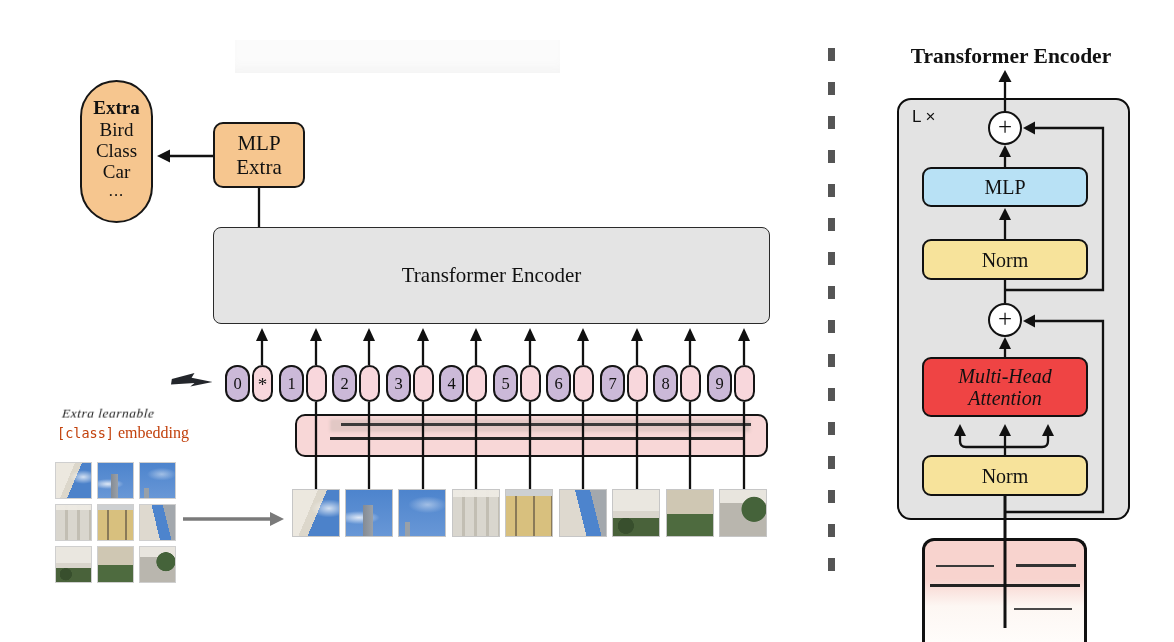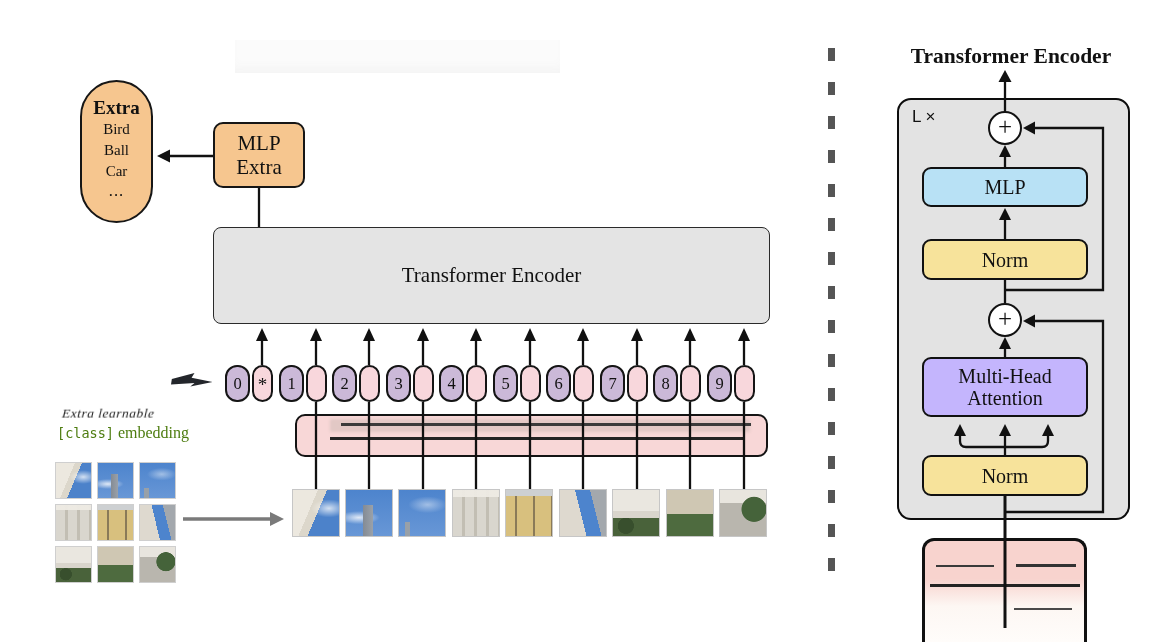--- a/index.html
+++ b/index.html
@@ -6,21 +6,21 @@
   .stage{position:relative;width:1174px;height:642px;background:#ffffff;overflow:hidden;
          font-family:"Liberation Serif",serif;color:#111;}
   .abs{position:absolute;}
 
   
   .erased-title{left:235px;top:40px;width:325px;height:33px;background:#fbfbfb;
     box-shadow:inset 0 -10px 12px -6px #f3f3f3;}
   .class-oval{left:80px;top:80px;width:73px;height:143px;background:#f6c68f;
     border:2.5px solid #161616;border-radius:38px;text-align:center;padding-top:15px;box-sizing:border-box;}
   .class-title{font-weight:bold;font-size:19px;line-height:22px;}
-  .class-item{font-size:15px;line-height:21px;}
+  .class-item{font-size:19px;line-height:21px;}
   .class-dots{font-size:16.5px;line-height:18px;letter-spacing:1px;}
   .mlp-head{left:213px;top:122px;width:92px;height:66px;background:#f6c68f;border:2.5px solid #161616;
     border-radius:10px;display:flex;flex-direction:column;align-items:center;justify-content:center;
     font-size:21px;line-height:24px;box-sizing:border-box;}
   .encoder{left:213px;top:227px;width:557px;height:97px;background:#e4e4e4;border:1.5px solid #2a2a2a;
     border-radius:8px;display:flex;align-items:center;justify-content:center;font-size:21px;box-sizing:border-box;}
 
   
   .pair{position:absolute;top:365px;display:flex;gap:2px;z-index:6;}
   .pill{height:37px;border:2px solid #151515;box-sizing:border-box;display:flex;align-items:center;justify-content:center;}
@@ -58,40 +58,40 @@
   .tex6{background-image:linear-gradient(76deg,#ded9cf 0 46%,#4d84cd 46% 72%,#a3a8ad 72%);}
   .tex7{background-image:radial-gradient(circle at 28% 78%,#384f2d 16%,transparent 17%),
         linear-gradient(180deg,#eae7e0 0 46%,#d9d5cc 46% 60%,#49623a 60%);}
   .tex8{background-image:linear-gradient(180deg,#cfc7b3 0 52%,#4e6b3f 52%);}
   .tex9{background-image:radial-gradient(circle at 74% 42%,#45633a 28%,transparent 30%),
         linear-gradient(180deg,#e8e5de 0 28%,#b9b6ae 28%);}
   .patch,.mini-cell{overflow:hidden;}
 
   .gray-note1{left:62px;top:406px;font-style:italic;font-size:13.5px;color:#1c1c1c;filter:blur(.7px);
     transform:skewX(-5deg) scaleY(.92);letter-spacing:.5px;}
-  .gray-note2{left:57px;top:424px;font-size:16px;color:#4d7c0f;}
+  .gray-note2{left:57px;top:424px;font-size:16px;color:#c2410c;}
   .gray-note2 .code{font-family:"DejaVu Sans Mono",monospace;font-size:13.5px;}
 
   
   .divider{left:828px;top:48px;width:7px;height:537px;
     background:repeating-linear-gradient(180deg,#555 0 13px,transparent 13px 34px);}
 
   
   .rp-title{left:880px;top:44px;width:262px;text-align:center;font-weight:bold;font-size:21.5px;}
   .rp-box{left:897px;top:98px;width:233px;height:422px;background:#e3e3e3;border:2.5px solid #0d0d0d;
     border-radius:14px;box-sizing:border-box;z-index:1;}
   .loop-label{left:912px;top:107px;font-family:"Liberation Sans",sans-serif;font-size:17px;z-index:3;}
   .plus-circle{width:34px;height:34px;border-radius:50%;background:#fff;border:2.5px solid #111;
     box-sizing:border-box;display:flex;align-items:center;justify-content:center;
     font-size:25px;line-height:1;padding-bottom:3px;z-index:6;}
   .rp-block{width:166px;border:2.5px solid #111;border-radius:9px;box-sizing:border-box;z-index:6;
     display:flex;flex-direction:column;align-items:center;justify-content:center;font-size:20px;line-height:22px;}
   .rp-mlp{left:922px;top:167px;height:40px;background:#b8e1f5;}
   .rp-norm1{left:922px;top:239px;height:41px;background:#f7e39b;}
-  .rp-attn{left:922px;top:357px;height:60px;background:#c4b5fd;}
+  .rp-attn{left:922px;top:357px;height:60px;background:#ef4444;font-style:italic;}
   .rp-norm2{left:922px;top:455px;height:41px;background:#f7e39b;}
   .rp-embed{left:922px;top:538px;width:165px;height:108px;border:3px solid #111;border-bottom:none;
     border-radius:12px 12px 0 0;box-sizing:border-box;z-index:1;
     background:linear-gradient(180deg,#f8d3ce 0 36%,#fdf7f3 62%,#fffdfb);}
   .es1a{left:936px;top:565px;width:58px;height:2px;background:#3a3a3a;filter:blur(.4px);z-index:2;}
   .es1b{left:1016px;top:564px;width:60px;height:2.5px;background:#333;filter:blur(.3px);z-index:2;}
   .es2{left:930px;top:584px;width:150px;height:2.5px;background:#242424;filter:blur(.2px);z-index:2;}
   .es3{left:1014px;top:608px;width:58px;height:2px;background:#4a4a4a;filter:blur(.5px);z-index:2;}
 
   svg.overlay{position:absolute;left:0;top:0;z-index:5;pointer-events:none;}
@@ -103,21 +103,21 @@
 </head>
 <body>
 
 <div class="stage">
 
   <div class="abs erased-title"></div>
 
   <div class="abs class-oval">
     <div class="class-title">Extra</div>
     <div class="class-item">Bird</div>
-    <div class="class-item">Ball</div>
+    <div class="class-item">Class</div>
     <div class="class-item">Car</div>
     <div class="class-dots">...</div>
   </div>
 
   <div class="abs mlp-head">
     <span>MLP</span>
     <span>Extra</span>
   </div>
 
   <div class="abs encoder">

